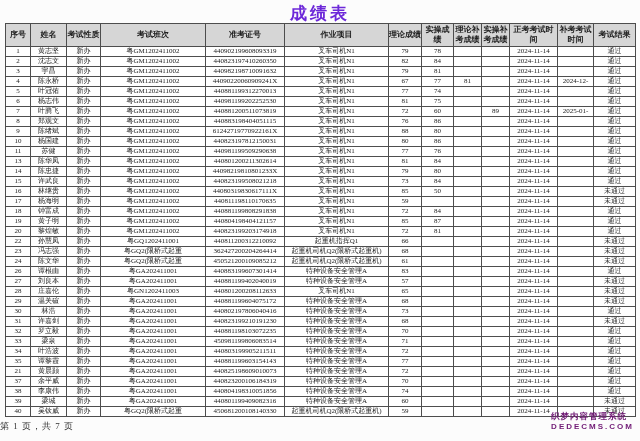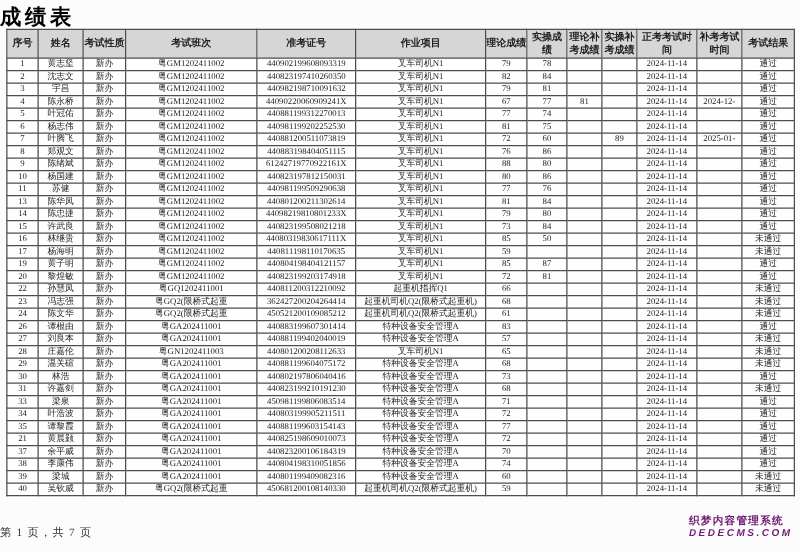--- a/index.html
+++ b/index.html
@@ -2,22 +2,22 @@
 <html><head>
 <meta charset="utf-8">
 <style>
   html,body{margin:0;padding:0;}
   body{
     width:640px;height:441px;position:relative;overflow:hidden;
     background:#fcfcfc;color:#2a2a2a;
     font-family:"Liberation Serif","DejaVu Serif",serif;
   }
   .page-title{
-    position:absolute;top:2px;left:0;width:100%;text-align:left;
-    font-size:17px;font-weight:bold;letter-spacing:3px;color:#000000;
+    position:absolute;top:2px;left:0;width:100%;text-align:center;
+    font-size:17px;font-weight:bold;letter-spacing:3px;color:#6d28d9;
   }
   table.score-table{
     position:absolute;left:5px;top:23px;width:630px;
     border-collapse:collapse;table-layout:fixed;
     font-family:"Liberation Serif","DejaVu Serif",serif;
   }
   .score-table th,.score-table td{
     border:1px solid #4d4d4d;
     text-align:center;vertical-align:middle;
     overflow:hidden;white-space:nowrap;
@@ -33,21 +33,21 @@
   .footer-page{
     position:absolute;left:0;top:420px;width:100%;text-align:left;
     font-size:9px;color:#333;letter-spacing:1px;
   }
   .watermark{
     position:absolute;right:6px;top:411px;
     color:#701a75;font-weight:bold;line-height:1.25;
     font-family:"Liberation Sans","DejaVu Sans",sans-serif;
   }
   .watermark .wm-cn{font-size:8.5px;letter-spacing:1px;}
-  .watermark .wm-en{font-size:8px;letter-spacing:2px;font-style:italic;}
+  .watermark .wm-en{font-size:8px;letter-spacing:2px;}
 </style>
 </head>
 <body>
 
 <div class="page-title">成绩表</div>
 
 <table class="score-table">
   <colgroup>
     <col style="width:25px">
       <col style="width:36px">
@@ -315,20 +315,35 @@
         <td>叉车司机N1</td>
         <td>59</td>
         <td></td>
         <td></td>
         <td></td>
         <td>2024-11-14</td>
         <td></td>
         <td>未通过</td>
       </tr>
       <tr>
+        <td>18</td>
+        <td>钟富成</td>
+        <td>新办</td>
+        <td>粤GM1202411002</td>
+        <td>440881199808291838</td>
+        <td>叉车司机N1</td>
+        <td>72</td>
+        <td>84</td>
+        <td></td>
+        <td></td>
+        <td>2024-11-14</td>
+        <td></td>
+        <td>通过</td>
+      </tr>
+      <tr>
         <td>19</td>
         <td>黄子明</td>
         <td>新办</td>
         <td>粤GM1202411002</td>
         <td>440804198404121157</td>
         <td>叉车司机N1</td>
         <td>85</td>
         <td>87</td>
         <td></td>
         <td></td>
@@ -478,20 +493,35 @@
         <td>粤GA202411001</td>
         <td>440823199210191230</td>
         <td>特种设备安全管理A</td>
         <td>68</td>
         <td></td>
         <td></td>
         <td></td>
         <td>2024-11-14</td>
         <td></td>
         <td>未通过</td>
+      </tr>
+      <tr>
+        <td>32</td>
+        <td>罗立毅</td>
+        <td>新办</td>
+        <td>粤GA202411001</td>
+        <td>440881198103072235</td>
+        <td>特种设备安全管理A</td>
+        <td>70</td>
+        <td></td>
+        <td></td>
+        <td></td>
+        <td>2024-11-14</td>
+        <td></td>
+        <td>通过</td>
       </tr>
       <tr>
         <td>33</td>
         <td>梁泉</td>
         <td>新办</td>
         <td>粤GA202411001</td>
         <td>450981199806083514</td>
         <td>特种设备安全管理A</td>
         <td>71</td>
         <td></td>

